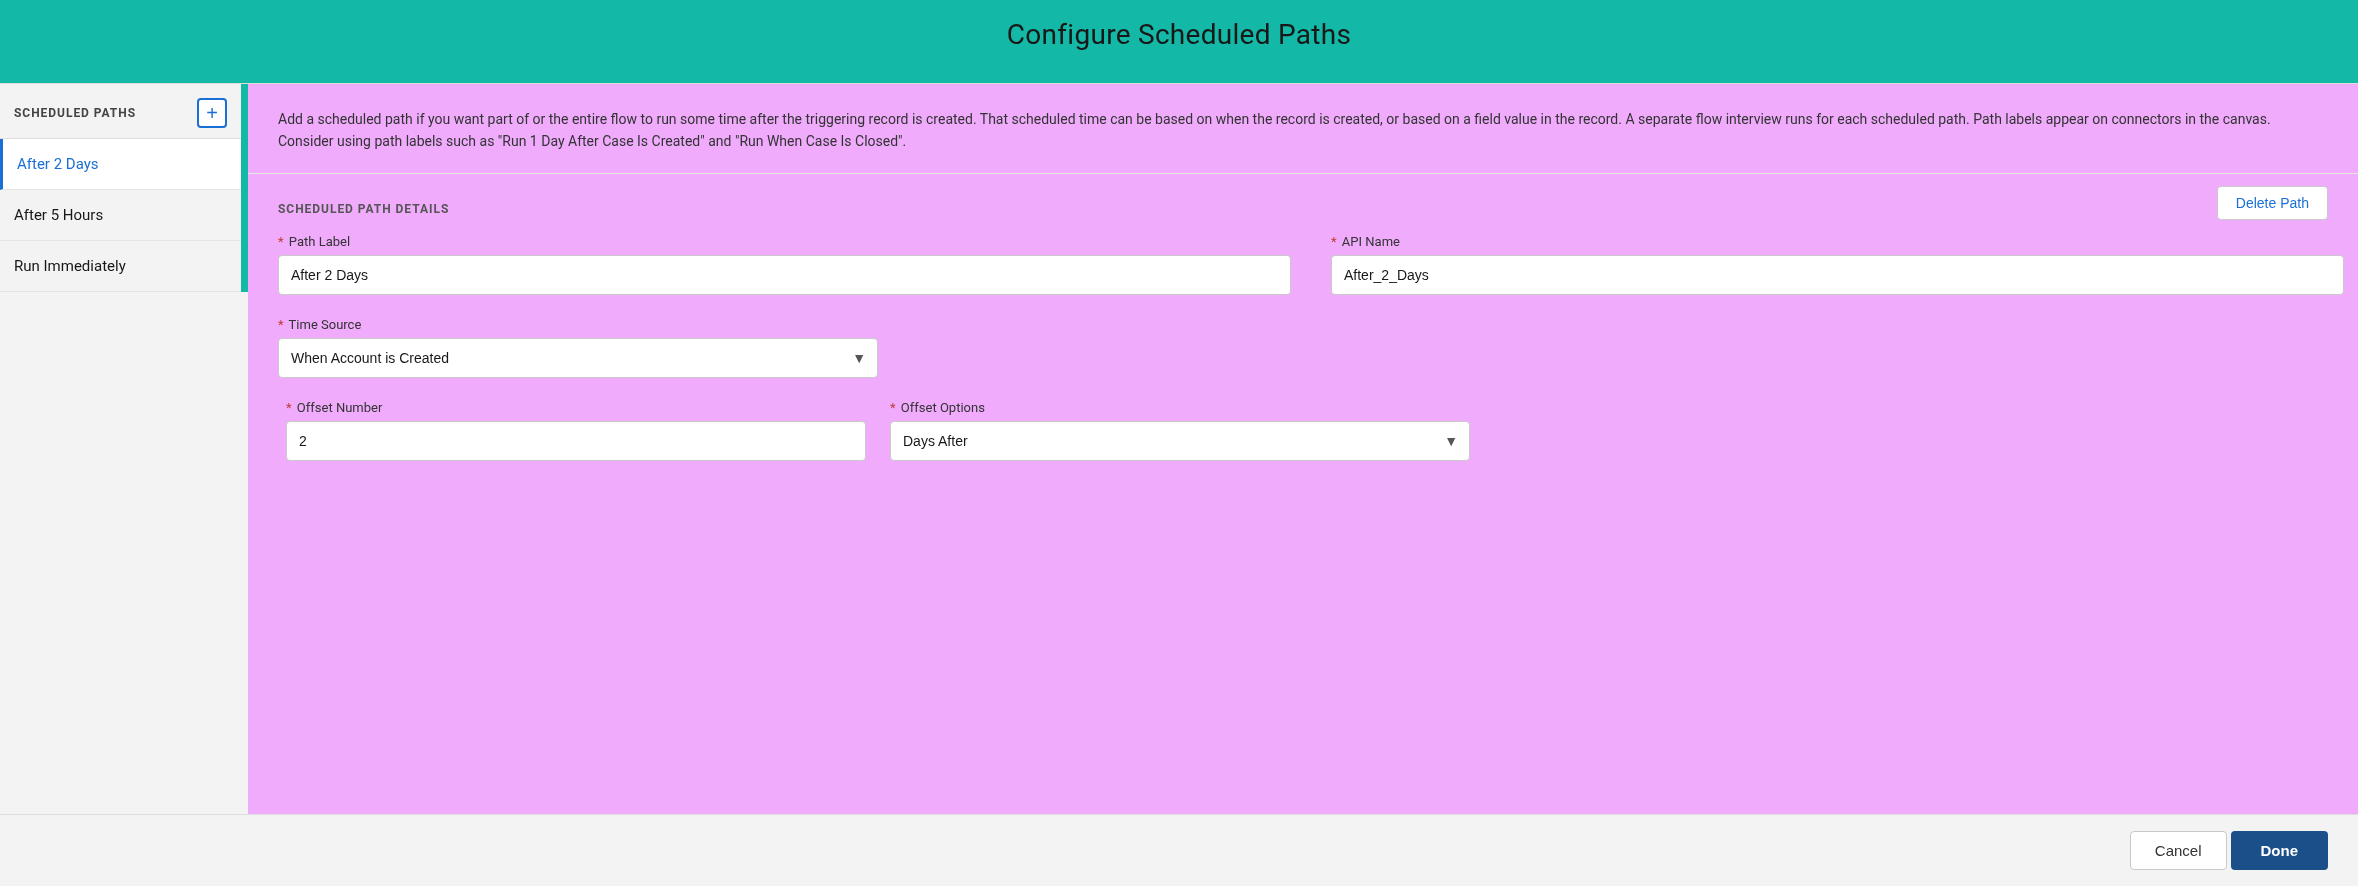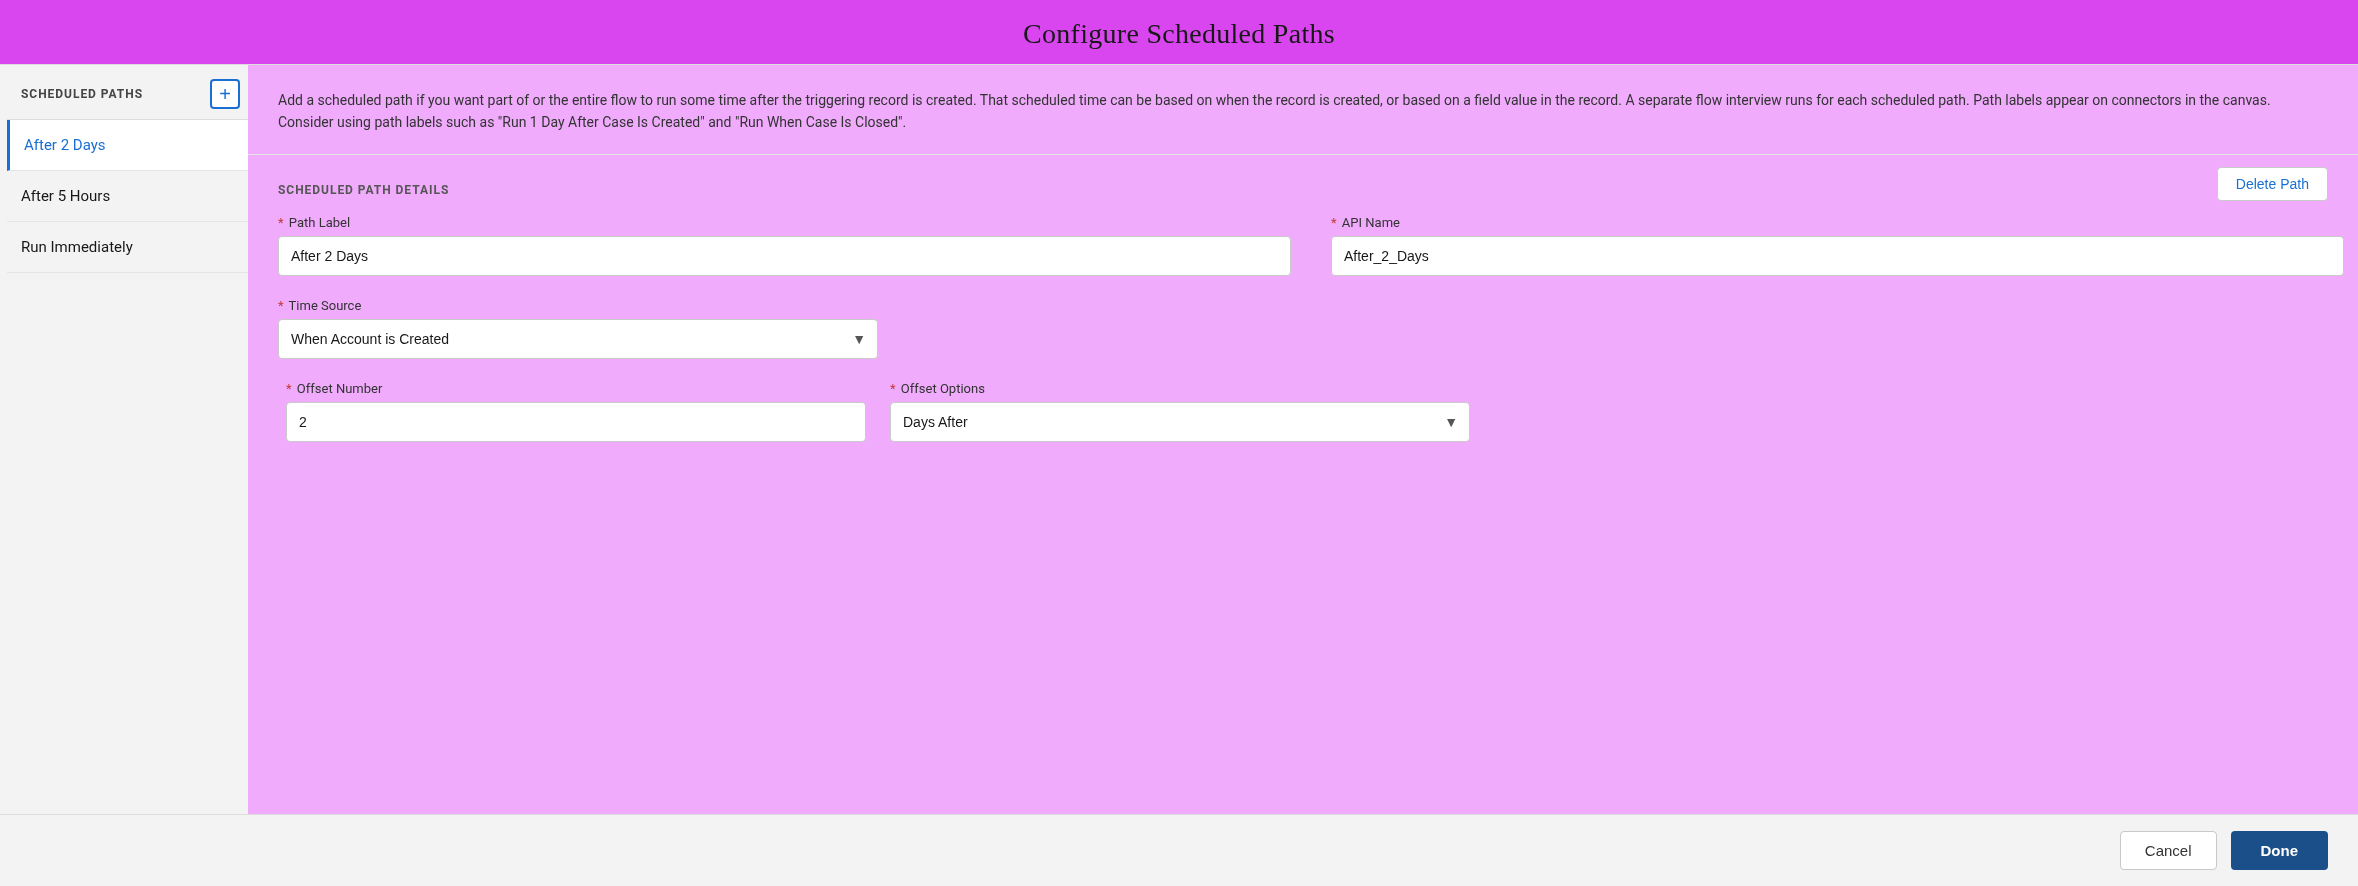--- a/index.html
+++ b/index.html
@@ -7,50 +7,48 @@
       font-family: -apple-system, BlinkMacSystemFont, 'Segoe UI', Roboto, sans-serif;
       background: #f3f3f3;
       width: 2358px;
       height: 886px;
       overflow: hidden;
       display: flex;
       flex-direction: column;
     }
 
     .modal-header {
-      background: #d946ef;
+      background: #14b8a6;
       text-align: center;
-      padding: 18px 0 14px;
+      padding: 18px 0 32px;
       border-bottom: 1px solid #ddd;
       flex-shrink: 0;
-      font-family: Liberation Serif, serif;
     }
 
     .modal-title {
       font-size: 28px;
       font-weight: 400;
       color: #181818;
       letter-spacing: 0.01em;
     }
 
     .modal-body {
       display: flex;
       flex: 1;
       overflow: hidden;
     }
 
     
     .sidebar {
       width: 248px;
       background: #f3f3f3;
-      border-right: 1px solid #14b8a6;
+      border-right: 7px solid #14b8a6;
       flex-shrink: 0;
       display: flex;
       flex-direction: column;
-      margin-left: 7px;
     }
 
     .sidebar-header {
       display: flex;
       align-items: center;
       justify-content: space-between;
       padding: 14px 14px 10px 14px;
       flex-shrink: 0;
     }
 
@@ -238,21 +236,21 @@
       flex: 0 0 580px;
     }
 
     
     .modal-footer {
       background: #f3f3f3;
       border-top: 1px solid #ddd;
       padding: 16px 30px;
       display: flex;
       justify-content: flex-end;
-      gap: 14px;
+      gap: 4px;
       flex-shrink: 0;
     }
 
     .cancel-btn {
       padding: 10px 24px;
       border: 1px solid #c9c9c9;
       border-radius: 4px;
       background: #fff;
       color: #333;
       font-size: 15px;

